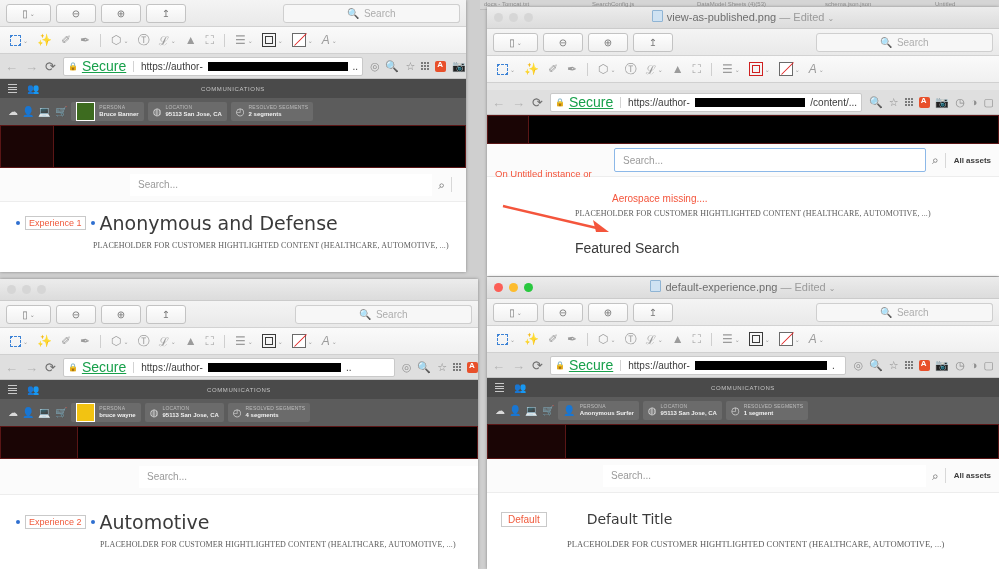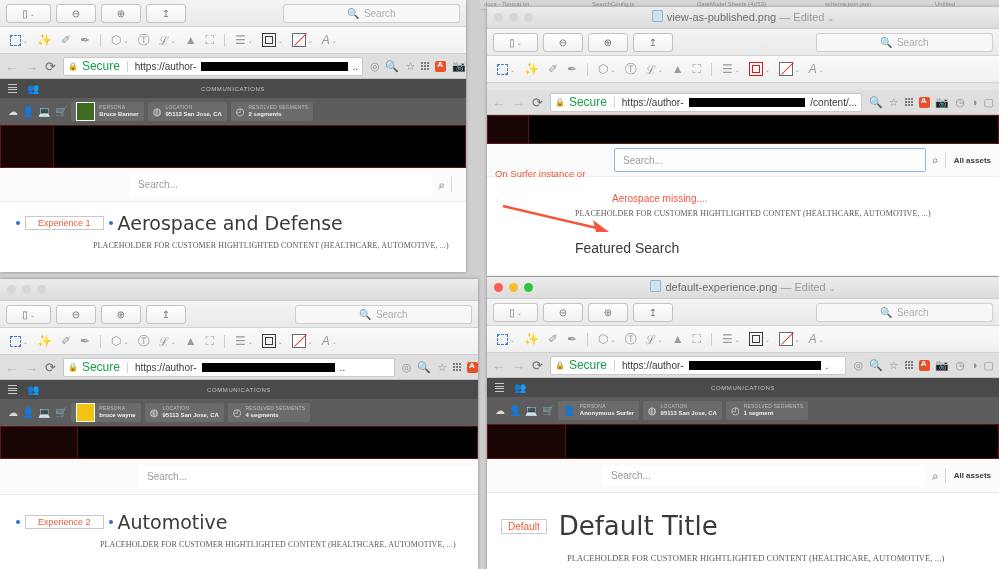--- a/index.html
+++ b/index.html
@@ -64,21 +64,21 @@
     transform:rotate(-45deg);transform-origin:center;}
 
   
   .chrome{height:24px;background:#dfdfdf;border-bottom:1px solid #c4c4c4;display:flex;align-items:center;
     padding:0 5px;gap:7px;position:relative;}
   .navico{color:#b3b3b3;font-size:13px;}
   .navico.on{color:#6d6d6d;}
   .omni{flex:1;height:17px;background:#fff;border:1px solid #c9c9c9;border-radius:2px;display:flex;
     align-items:center;padding:0 4px;gap:4px;overflow:hidden;}
   .lock{color:#18a04b;font-size:8px;}
-  .secure{color:#18a04b;font-size:12px;}
+  .secure{color:#18a04b;font-size:14px;text-decoration:underline;}
   .osep{width:1px;height:11px;background:#d3d3d3;margin:0 3px;}
   .url{color:#3c3c3c;font-size:10px;white-space:nowrap;}
   .redact{display:inline-block;height:9px;background:#000;vertical-align:-1px;margin:0 1px;}
   .exticons{display:flex;align-items:center;gap:6px;}
   .exticons span{font-size:11px;color:#8e8e8e;}
   .grid9{display:grid;grid-template-columns:repeat(3,2px);grid-template-rows:repeat(3,2px);gap:1px;}
   .grid9 i{display:block;width:2px;height:2px;background:#7a7a7a;}
   .redext{width:11px;height:11px;background:#e8502b;border-radius:2px;position:relative;}
   .redext::after{content:"A";position:absolute;left:2px;top:-1px;color:#fff;font-size:8px;font-weight:bold;}
 
@@ -100,21 +100,21 @@
   .darkband{height:43px;background:#000;border:1px solid #5a1616;box-sizing:border-box;position:relative;}
   .darkband .leftcell{position:absolute;left:0;top:0;bottom:0;width:52px;background:#1a0505;border-right:1px solid #5a1616;}
   .searchrow{height:33px;background:#fbfbfb;border-bottom:1px solid #ededed;display:flex;align-items:center;}
   .searchfield{flex:1;height:22px;background:#fff;display:flex;align-items:center;color:#9a9a9a;font-size:10px;padding:0 8px;}
   .searchfield.boxed{border:1px solid #8cb8e8;border-radius:2px;}
   .magn{color:#6f6f6f;font-size:12px;margin:0 6px;}
   .vsep{width:1px;height:15px;background:#d8d8d8;}
   .allassets{font-size:8px;color:#3c3c3c;font-weight:bold;padding:0 8px;white-space:nowrap;}
   .body{background:#fff;padding:10px 0 0 0;}
   .titlerow{display:flex;align-items:center;gap:5px;padding-left:16px;}
-  .tagbox{border:1px solid #c9c9c9;padding:1px 12px;font-size:9px;color:#f05a3c;background:#fff;position:relative;}
+  .tagbox{border:1px solid #c9c9c9;padding:1px 3px;font-size:9px;color:#f05a3c;background:#fff;position:relative;}
   .dot{width:4px;height:4px;border-radius:50%;background:#2f6fd0;flex:none;}
   .bigtitle{font-size:19px;color:#3a3a3a;font-weight:normal;font-family:"DejaVu Sans", sans-serif;}
   .placeholder{font-family:"Liberation Serif", serif;font-size:8px;color:#5a5a5a;letter-spacing:.1px;
     padding-left:93px;padding-top:7px;}
   .featured{font-size:14px;color:#3a3a3a;padding-left:88px;padding-top:22px;}
 
   
   .anno{position:absolute;color:#f4553c;font-size:9.5px;line-height:1.25;text-align:center;white-space:nowrap;}
   .annoleft{position:absolute;left:8px;top:8px;}
   .arrow{position:absolute;left:14px;top:27px;width:120px;height:32px;}
@@ -268,21 +268,21 @@
           </div>
         <span class="magn">⌕</span>
         <span class="vsep"></span>
           <div style="width:14px"></div>
       </div>
       <div class="body">
         <div class="titlerow">
           <span class="dot"></span>
           <span class="tagbox">Experience 1</span>
           <span class="dot"></span>
-          <span class="bigtitle">Aerospace and Defense</span>
+          <span class="bigtitle">Anonymous and Defense</span>
         </div>
         <div class="placeholder">PLACEHOLDER FOR CUSTOMER HIGHTLIGHTED CONTENT (HEALTHCARE, AUTOMOTIVE, ...)</div>
       </div>
     </div>
   </div>
 
   <div class="win" id="win-tr">
     <div class="titlebar">
       <div class="lights">
           <i></i>
@@ -377,21 +377,21 @@
         <span>▢</span>
       </div>
     </div>
     <div class="aem" style="position:relative;">
       <div class="darkband" style="height:29px">
           <span class="leftcell" style="width:40px"></span>
         </div>
       <div class="searchrow" style="height:32px">
         <div style="width:127px;position:relative">
           <div class="annoleft">
-            <div class="anno" style="position:static">On Surfer instance or</div>
+            <div class="anno" style="position:static">On Untitled instance or</div>
             <div class="anno" style="position:static">View as Published</div>
           </div>
         </div>
         <div class="searchfield boxed">
             <span>Search...</span>
           </div>
         <span class="magn">⌕</span>
         <span class="vsep"></span>
         <span class="allassets">All assets</span>
       </div>
@@ -694,20 +694,20 @@
         <div class="searchfield">
             <span>Search...</span>
           </div>
         <span class="magn">⌕</span>
         <span class="vsep"></span>
         <span class="allassets">All assets</span>
       </div>
       <div class="body" style="padding-top:18px">
         <div class="titlerow" style="padding-left:14px;gap:12px">
           <span class="tagbox" style="font-size:10px;padding:1px 6px">Default</span>
-          <span class="bigtitle" style="font-size:26px;">Default Title</span>
+          <span class="bigtitle" style="font-size:14px;margin-left:28px">Default Title</span>
         </div>
         <div class="placeholder" style="padding-left:80px;padding-top:12px;font-size:8.5px">PLACEHOLDER FOR CUSTOMER HIGHTLIGHTED CONTENT (HEALTHCARE, AUTOMOTIVE, ...)</div>
       </div>
     </div>
   </div>
 
 </div>
 
 </body></html>

